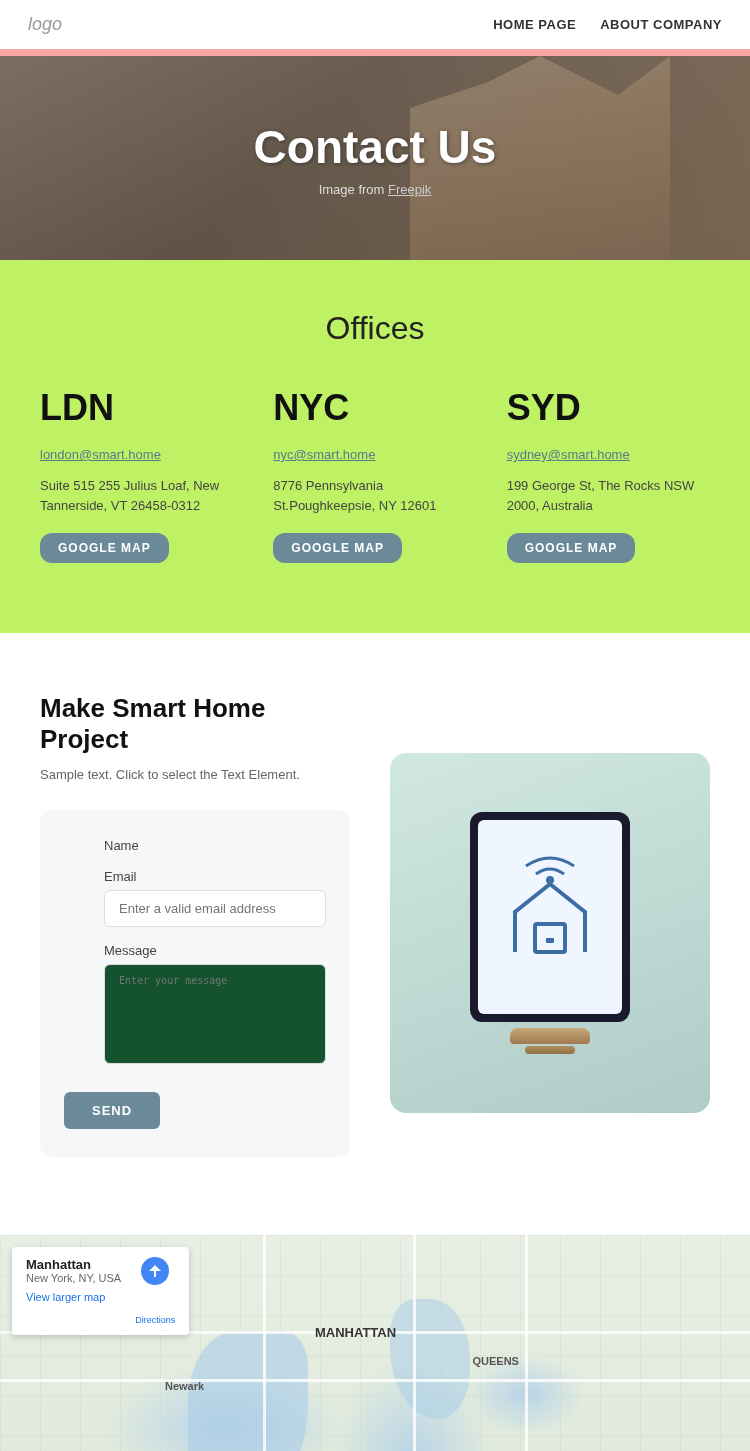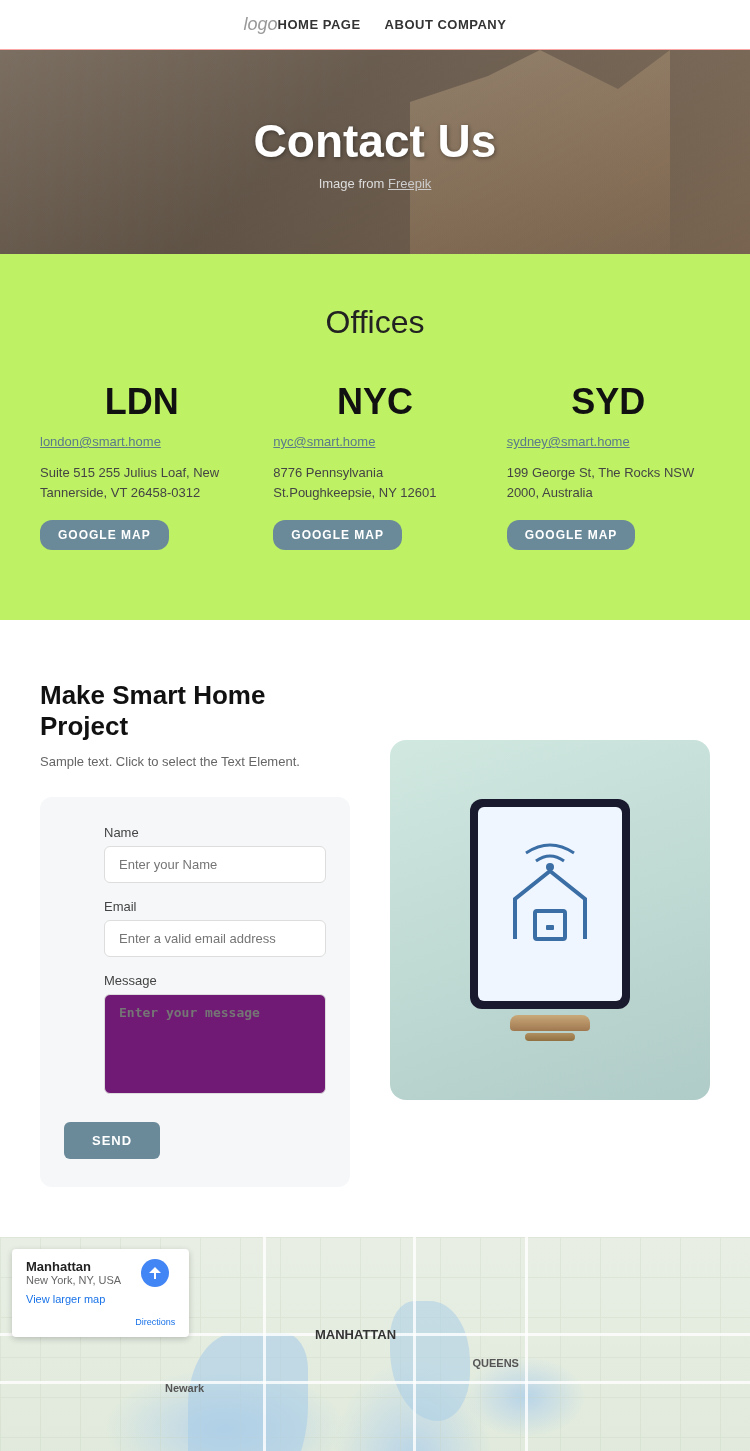--- a/index.html
+++ b/index.html
@@ -2,24 +2,24 @@
 <html><head>
   <meta charset="utf-8">
   <style>
     * { box-sizing: border-box; margin: 0; padding: 0; }
     body { font-family: Arial, sans-serif; width: 750px; background: #fff; }
 
     
     nav {
       display: flex;
       align-items: center;
-      justify-content: center;
+      justify-content: space-between;
       padding: 14px 28px;
       background: #fff;
-      border-bottom: 1px solid #fca5a5;
+      border-bottom: 7px solid #fca5a5;
     }
     .nav-logo { color: #999; font-size: 18px; font-style: italic; }
     .nav-links { display: flex; gap: 24px; }
     .nav-link {
       text-decoration: none;
       color: #333;
       font-size: 13px;
       font-weight: 600;
       letter-spacing: 0.5px;
       text-transform: uppercase;
@@ -80,22 +80,21 @@
       display: flex;
       gap: 30px;
     }
     .office-card {
       flex: 1;
     }
     .office-code {
       font-size: 36px;
       font-weight: 900;
       color: #111;
-      margin-bottom: 11px;
-      text-align: center;
+      margin-bottom: 18px;
     }
     .office-email {
       color: #5a7a8a;
       font-size: 13px;
       text-decoration: underline;
       margin-bottom: 14px;
       display: block;
     }
     .office-address {
       font-size: 13px;
@@ -111,21 +110,21 @@
       font-size: 12px;
       font-weight: 700;
       letter-spacing: 1px;
       border-radius: 12px;
       cursor: pointer;
       text-transform: uppercase;
     }
 
     
     .project-section {
-      padding: 60px 40px 50px;
+      padding: 60px 40px 78px;
       display: flex;
       gap: 40px;
     }
     .project-left { flex: 1; }
     .project-right {
       width: 320px;
       flex-shrink: 0;
     }
     .project-title {
       font-size: 26px;
@@ -158,27 +157,26 @@
       font-size: 13px;
       color: #999;
       background: #fff;
       outline: none;
     }
     .form-textarea {
       width: 100%;
       padding: 10px 14px;
       border: 1px solid #ddd;
       border-radius: 6px;
-      font-size: 13px;
+      font-size: 10px;
       color: #999;
-      background: #701a75;
+      background: #14532d;
       height: 100px;
       resize: none;
       outline: none;
-      font-weight: bold;
     }
     .send-btn {
       background: #6a8a9a;
       color: #fff;
       border: none;
       padding: 11px 28px;
       font-size: 13px;
       font-weight: 700;
       letter-spacing: 1px;
       border-radius: 6px;
@@ -344,21 +342,20 @@
 </section>
 
 <section class="project-section">
   <div class="project-left">
     <h2 class="project-title">Make Smart Home Project</h2>
     <p class="project-subtitle">Sample text. Click to select the Text Element.</p>
 
     <div class="form-card">
       <div class="form-group">
         <label class="form-label">Name</label>
-        <input class="form-input" type="text" placeholder="Enter your Name" style="">
       </div>
       <div class="form-group">
         <label class="form-label">Email</label>
         <input class="form-input" type="email" placeholder="Enter a valid email address" style="">
       </div>
       <div class="form-group">
         <label class="form-label">Message</label>
         <textarea class="form-textarea" placeholder="Enter your message" style=""></textarea>
       </div>
       <button class="send-btn">SEND</button>

